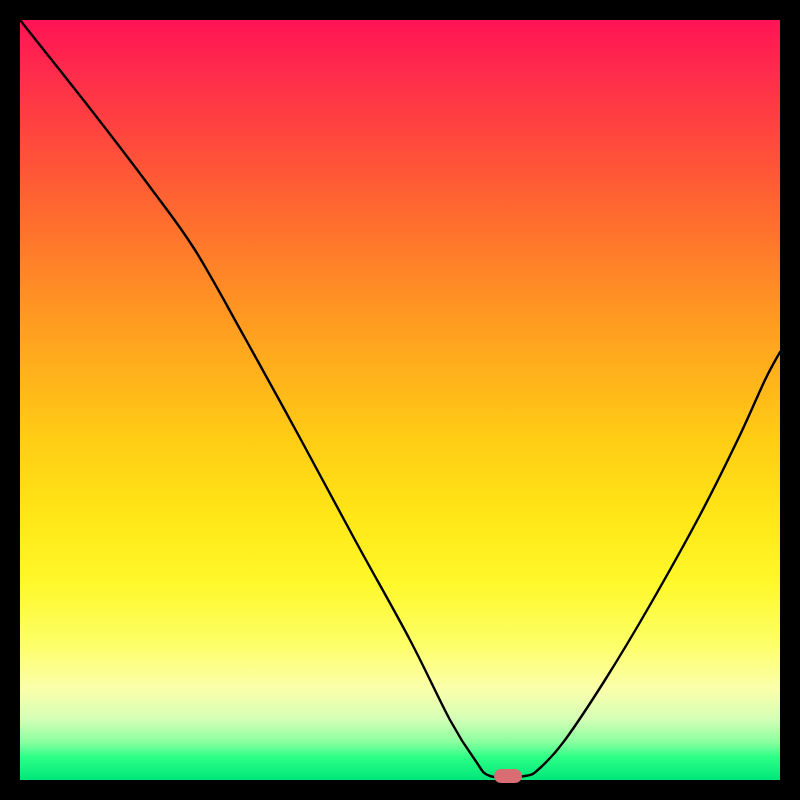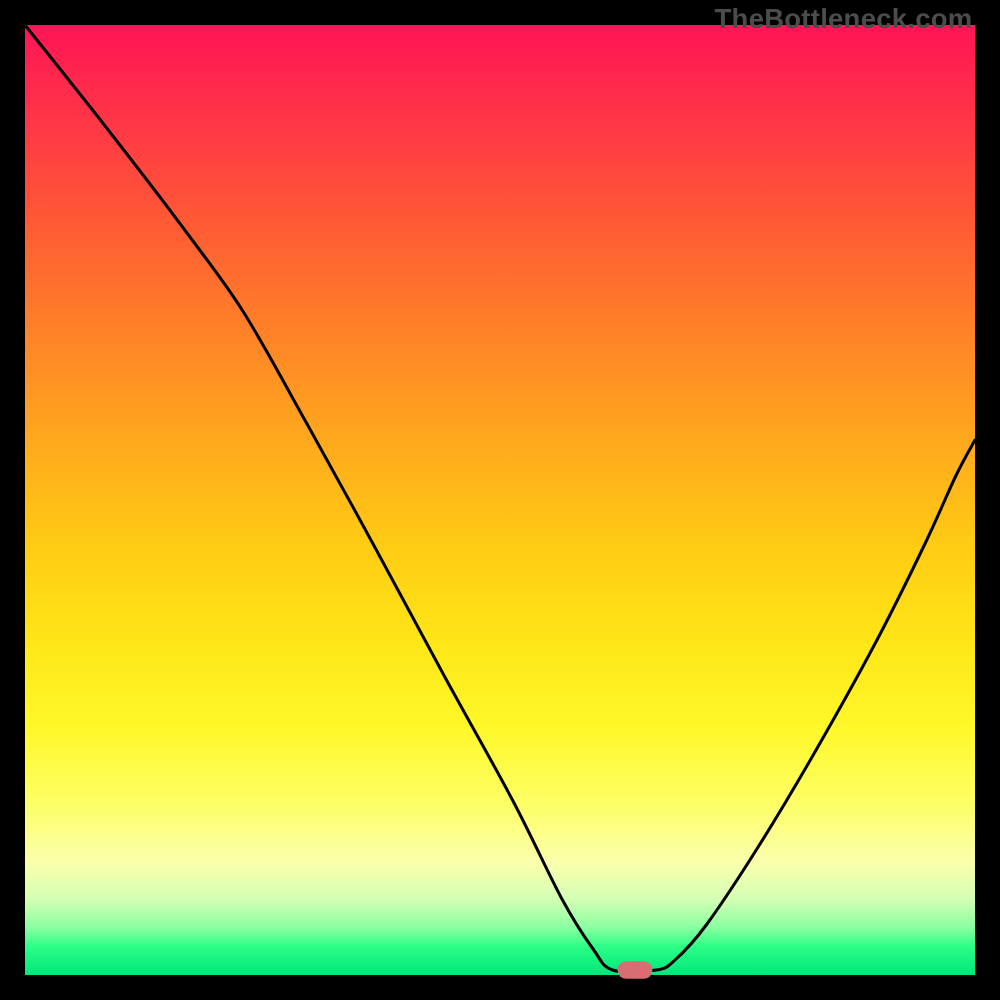--- a/index.html
+++ b/index.html
@@ -71,14 +71,13 @@
 
 <div class="frame">
   <div class="plot"></div>
 
   <svg class="curve" viewBox="0 0 760 760" preserveAspectRatio="none">
     <path fill="none" stroke="#000" stroke-width="2.4" stroke-linejoin="round" stroke-linecap="round" d="M 0 0 C 10.8 13.7, 43.3 54.2, 65 82 C 86.7 109.8, 111.7 142.3, 130 167 C 148.3 191.7, 159.2 204.8, 175 230 C 190.8 255.2, 207.5 286.7, 225 318 C 242.5 349.3, 261.7 384.3, 280 418 C 298.3 451.7, 316.7 486.3, 335 520 C 353.3 553.7, 374.2 590.0, 390 620 C 405.8 650.0, 419.2 680.0, 430 700 C 440.8 720.0, 448.3 730.7, 455 740 C 461.7 749.3, 461.7 753.3, 470 756 C 478.3 758.7, 496.7 757.3, 505 756 C 513.3 754.7, 513.3 754.0, 520 748 C 526.7 742.0, 534.2 734.7, 545 720 C 555.8 705.3, 570.8 682.5, 585 660 C 599.2 637.5, 614.2 612.5, 630 585 C 645.8 557.5, 665.0 523.3, 680 495 C 695.0 466.7, 709.2 437.5, 720 415 C 730.8 392.5, 738.3 373.8, 745 360 C 751.7 346.2, 757.5 336.7, 760 332 "></path>
   </svg>
 
   <div class="marker" style="left: 494px; top: 769px;"></div>
 
-  <div class="watermark">TheBottleneck.com</div>
 </div>
 
 </body></html>

